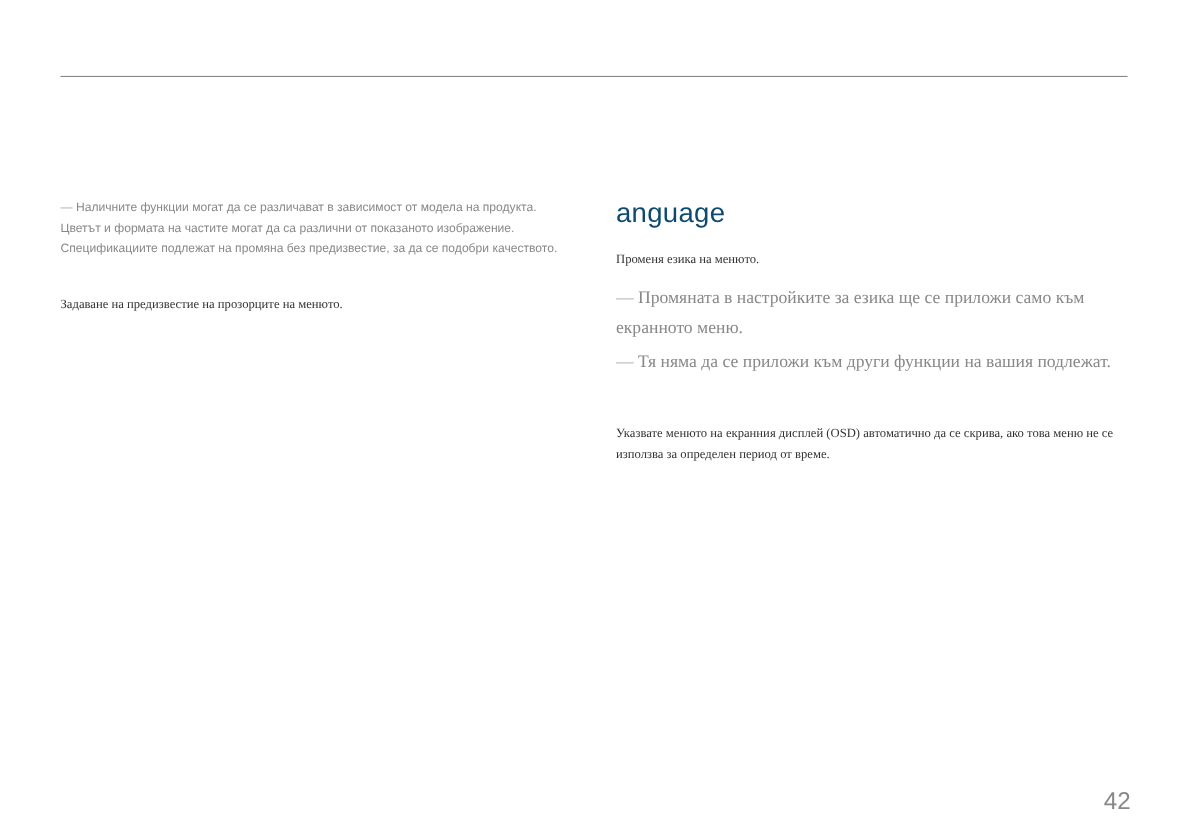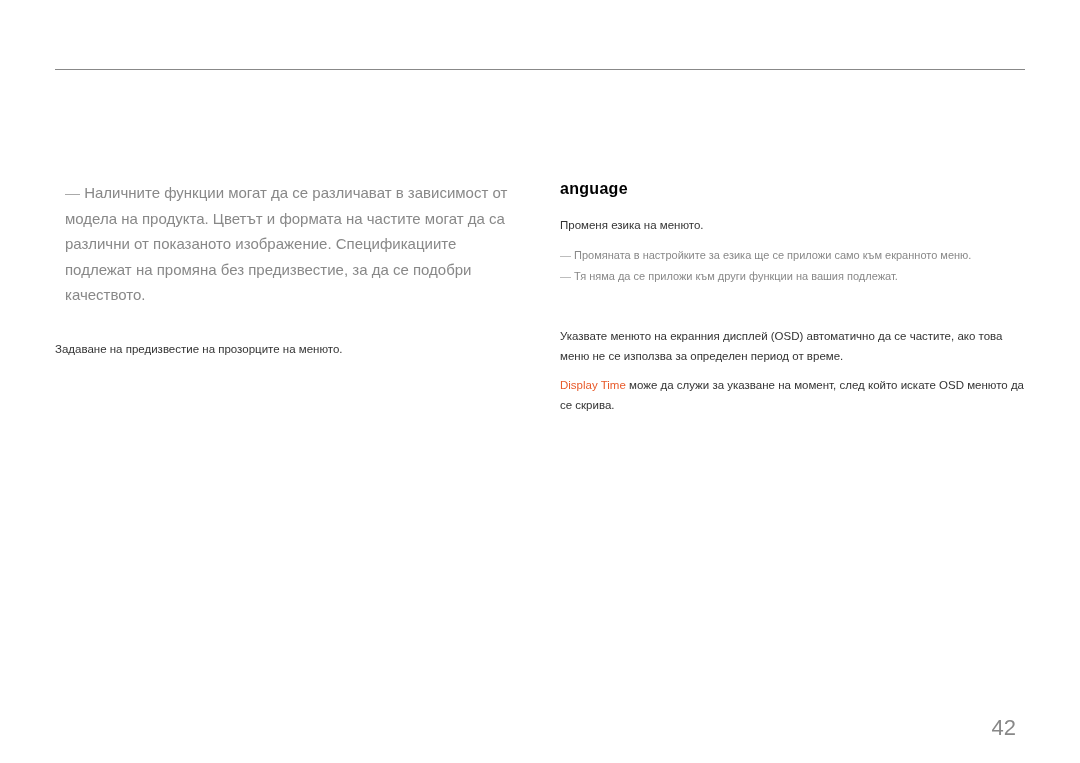--- a/index.html
+++ b/index.html
@@ -33,59 +33,60 @@
     .col {
       flex: 1;
     }
     .col-left {
       max-width: 470px;
     }
     .col-right {
       max-width: 470px;
     }
     .note-text {
-      font-size: 15px;
+      font-size: 11px;
       color: #888;
       line-height: 1.7;
       margin-bottom: 32px;
-      margin-left: 10px;
     }
     .note-dash::before {
       content: "― ";
       color: #aaa;
     }
     .note-dash-line {
-      font-size: 11px;
+      font-size: 16px;
       color: #888;
       line-height: 1.8;
       margin-bottom: 2px;
+      font-family: Liberation Serif, serif;
     }
     .section-heading {
-      font-size: 16px;
-      color: #000000;
-      font-weight: 700;
+      font-size: 25px;
+      color: #0c4a6e;
+      font-weight: 400;
       margin-bottom: 18px;
       letter-spacing: 0.3px;
     }
     .body-text {
       font-size: 11.5px;
       color: #333;
       line-height: 1.7;
       margin-bottom: 10px;
+      font-family: Liberation Serif, serif;
     }
     .highlight {
       color: #e85a2a;
     }
     .section-block {
       margin-bottom: 40px;
     }
     .page-number {
       position: absolute;
       bottom: 22px;
-      right: 64px;
+      right: 52px;
       font-size: 22px;
       color: #888;
       font-weight: 300;
       margin-top: 38px;
     }
   </style>
 </head>
 <body>
 
 <div class="top-rule"></div>
@@ -101,21 +102,18 @@
 
   <div class="col col-right">
     <div class="section-block">
       <h2 class="section-heading">anguage</h2>
       <p class="body-text">Променя езика на менюто.</p>
       <p class="note-dash-line note-dash">Промяната в настройките за езика ще се приложи само към екранното меню.</p>
       <p class="note-dash-line note-dash">Тя няма да се приложи към други функции на вашия подлежат.</p>
     </div>
 
     <div class="section-block">
-      <p class="body-text">Указвате менюто на екранния дисплей (OSD) автоматично да се частите, ако това меню не се използва за определен период от време.</p>
-      <p class="body-text">
-        <span class="highlight">Display Time</span><span> може да служи за указване на момент, след който искате OSD менюто да се скрива.</span>
-      </p>
+      <p class="body-text">Указвате менюто на екранния дисплей (OSD) автоматично да се скрива, ако това меню не се използва за определен период от време.</p>
     </div>
   </div>
 </div>
 
 <div class="page-number">42</div>
 
 </body></html>

